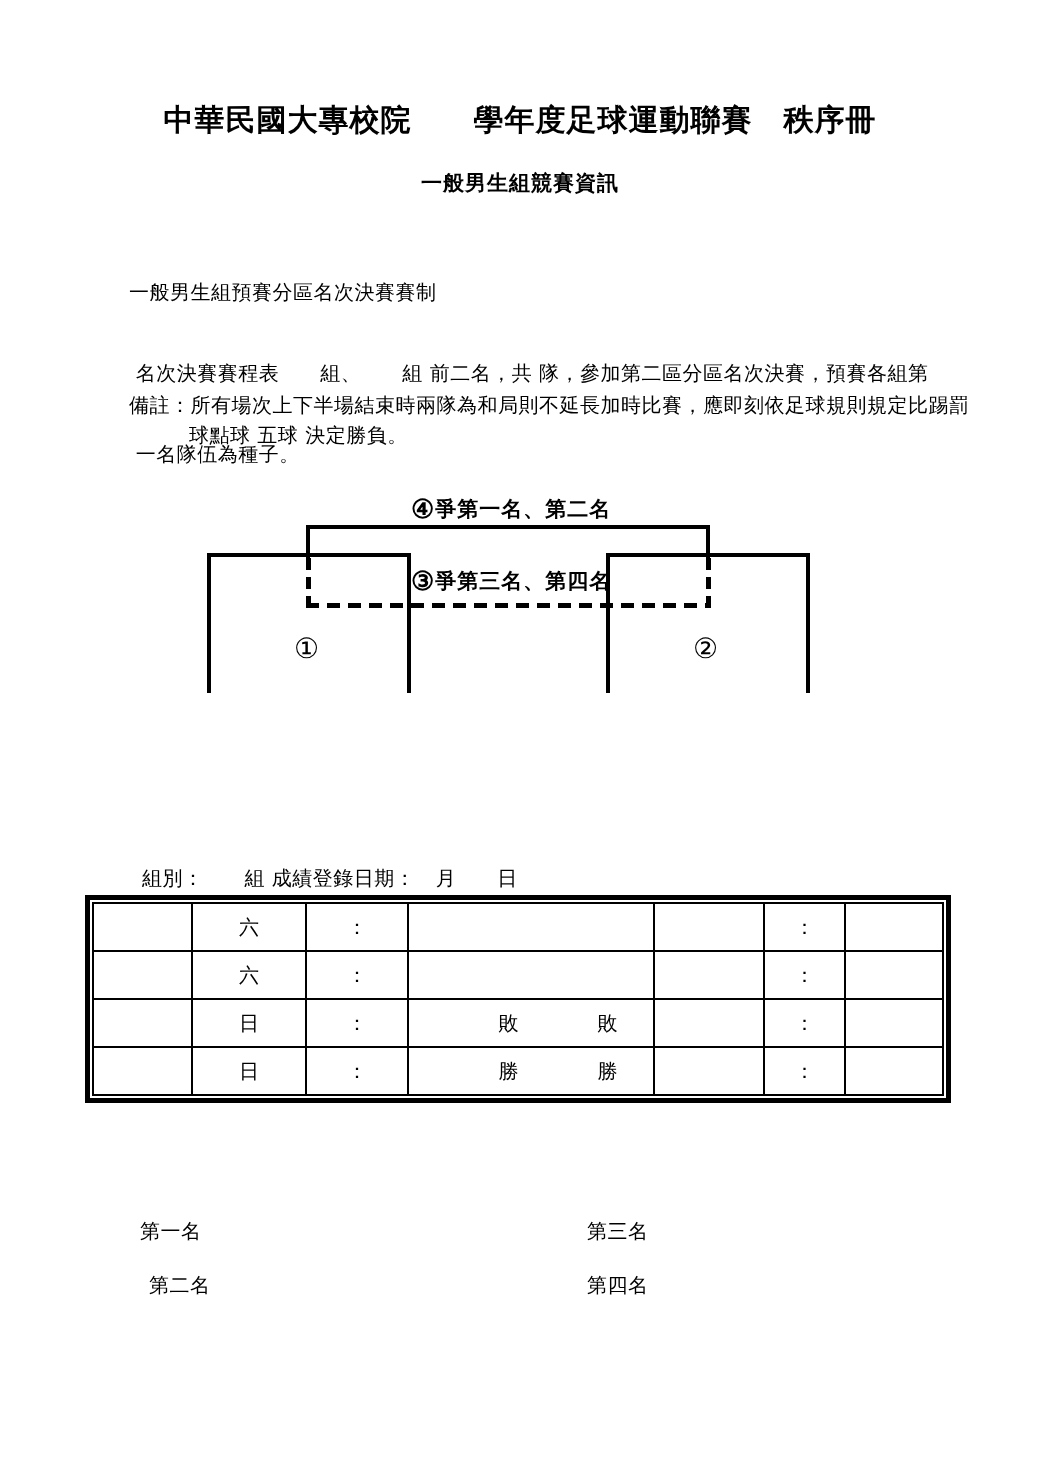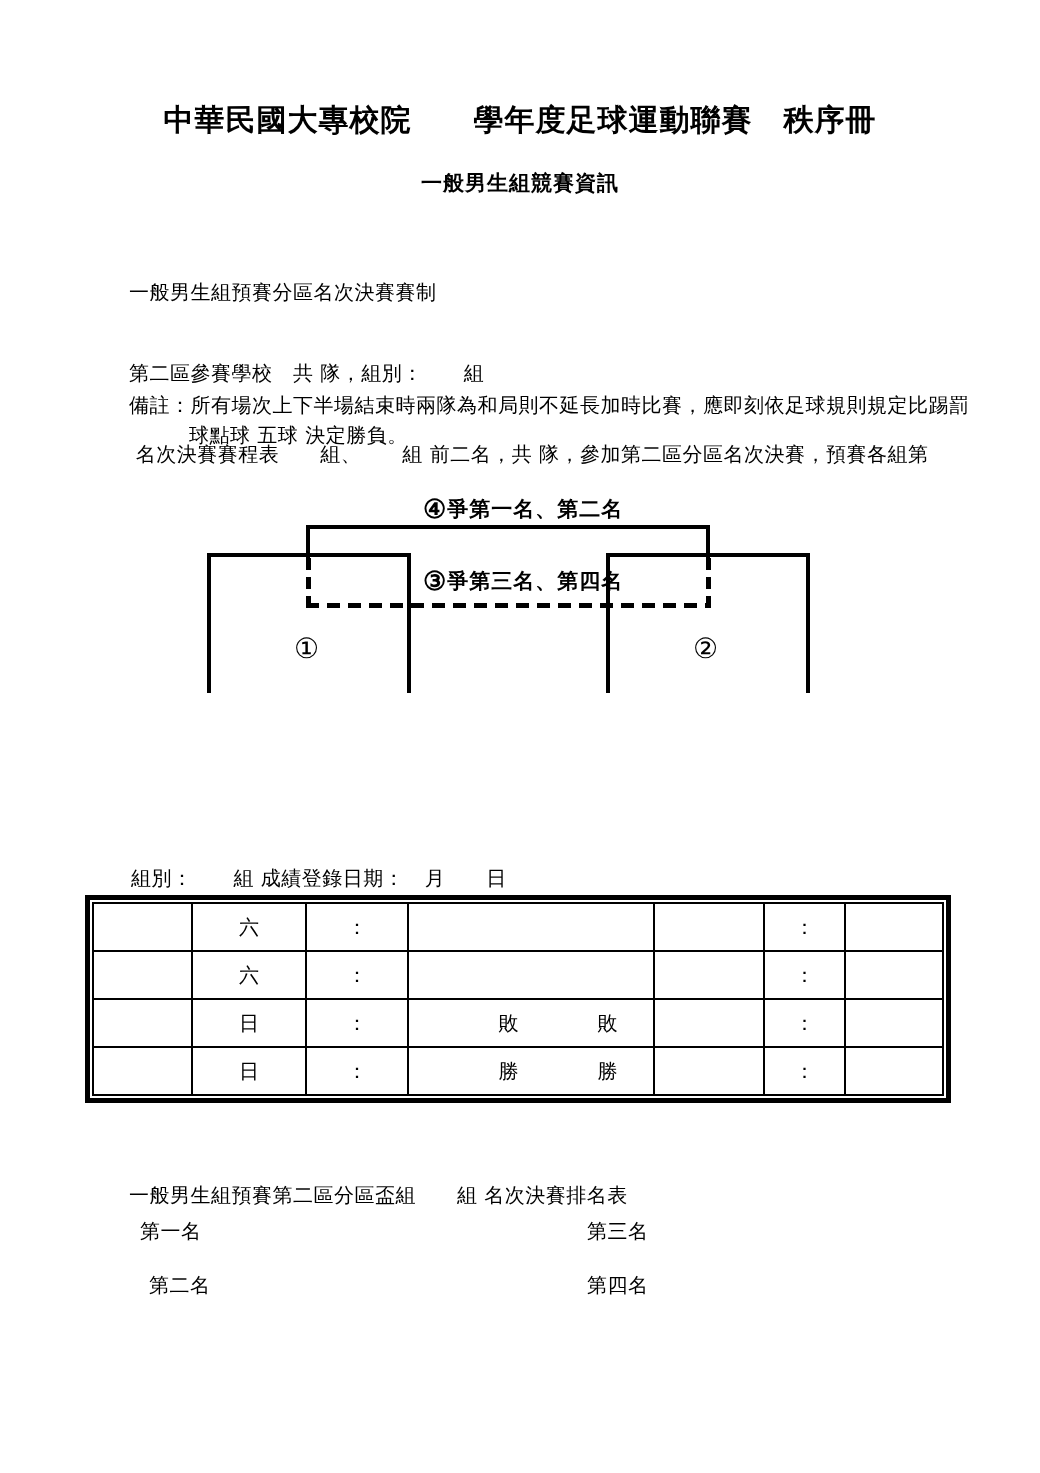--- a/index.html
+++ b/index.html
@@ -23,21 +23,21 @@
     text-align:center;
     font-size:21px;font-weight:bold;letter-spacing:1px;
   }
   .bodytext{font-size:20px;letter-spacing:0.5px;line-height:27px;margin-left:44px;}
   
   .bline{position:absolute;background:#000;}
   .dash-h{position:absolute;height:5px;
     background:repeating-linear-gradient(90deg,#000 0,#000 13px,transparent 13px,transparent 21px);}
   .dash-v{position:absolute;width:5px;
     background:repeating-linear-gradient(180deg,#000 0,#000 12px,transparent 12px,transparent 19px);}
-  .bracket-label{position:absolute;font-size:21px;font-weight:bold;white-space:pre;letter-spacing:1px;margin-left:12px;}
+  .bracket-label{position:absolute;font-size:21px;font-weight:bold;white-space:pre;letter-spacing:1px;}
   .circled-big{font-size:26px;font-weight:bold;vertical-align:-2px;}
   .match-marker{position:absolute;font-size:28px;}
   
   .tbl-wrap{
     position:absolute;left:85px;top:895px;width:866px;
     box-sizing:border-box;
     border:5px solid #000;
     padding:2px;
     background:#fff;
   }
@@ -61,22 +61,22 @@
 </head>
 <body>
 
 <div class="page">
 
   <div class="abs doc-title">中華民國大專校院　　學年度足球運動聯賽　秩序冊</div>
   <div class="abs doc-subtitle">一般男生組競賽資訊</div>
 
   <div class="abs bodytext" style="left:85px;top:225px;">
     <div>一般男生組預賽分區名次決賽賽制</div>
-    <div>第二區參賽學校　共 隊，組別：　　組</div>
     <div> 名次決賽賽程表　　組、　　組 前二名，共 隊，參加第二區分區名次決賽，預賽各組第</div>
+    <div> 一名隊伍為種子。</div>
   </div>
 
   <div class="abs bodytext" style="left:85px;top:392px;">備註：所有場次上下半場結束時兩隊為和局則不延長加時比賽，應即刻依足球規則規定比踢罰</div>
   <div class="abs bodytext" style="left:145px;top:422px;">球點球 五球 決定勝負。</div>
 
   <div>
 
     <div class="bline" style="left:306px;top:525px;width:404px;height:4px;"></div>
     <div class="bline" style="left:306px;top:525px;width:4px;height:33px;"></div>
     <div class="bline" style="left:706px;top:525px;width:4px;height:33px;"></div>
@@ -92,21 +92,21 @@
     <div class="dash-v" style="left:306px;top:558px;height:50px;"></div>
     <div class="dash-v" style="left:706px;top:558px;height:50px;"></div>
     <div class="dash-h" style="left:306px;top:603px;width:404px;"></div>
 
     <div class="bracket-label" style="left:411px;top:494px;"><span class="circled-big">④</span><span>爭第一名、第二名</span></div>
     <div class="bracket-label" style="left:411px;top:566px;"><span class="circled-big">③</span><span>爭第三名、第四名</span></div>
     <div class="match-marker" style="left:294px;top:632px;">①</div>
     <div class="match-marker" style="left:693px;top:632px;">②</div>
   </div>
 
-  <div class="abs bodytext" style="left:87px;top:865px;">組別：　　組 成績登錄日期：　月　　日</div>
+  <div class="abs bodytext" style="left:98px;top:865px;">組別：　　組 成績登錄日期：　月　　日</div>
 
   <div class="tbl-wrap">
     <table class="sched">
       <colgroup>
         <col style="width:99px">
           <col style="width:114px">
           <col style="width:102px">
         <col style="width:246px">
           <col style="width:110px">
           <col style="width:81px">
@@ -166,19 +166,18 @@
               </div>
             </td>
         <td></td>
         <td>：</td>
         <td></td>
       </tr>
     </tbody>
       </table>
   </div>
 
-  <div class="abs bodytext" style="left:85px;top:1182px;">一般男生組預賽第二區分區盃組　　組 名次決賽排名表</div>
   <div class="abs bodytext" style="left:96px;top:1218px;">第一名</div>
   <div class="abs bodytext" style="left:543px;top:1218px;">第三名</div>
   <div class="abs bodytext" style="left:105px;top:1272px;font-family:Liberation Serif, serif;">第二名</div>
   <div class="abs bodytext" style="left:543px;top:1272px;">第四名</div>
 
 </div>
 
 </body></html>

